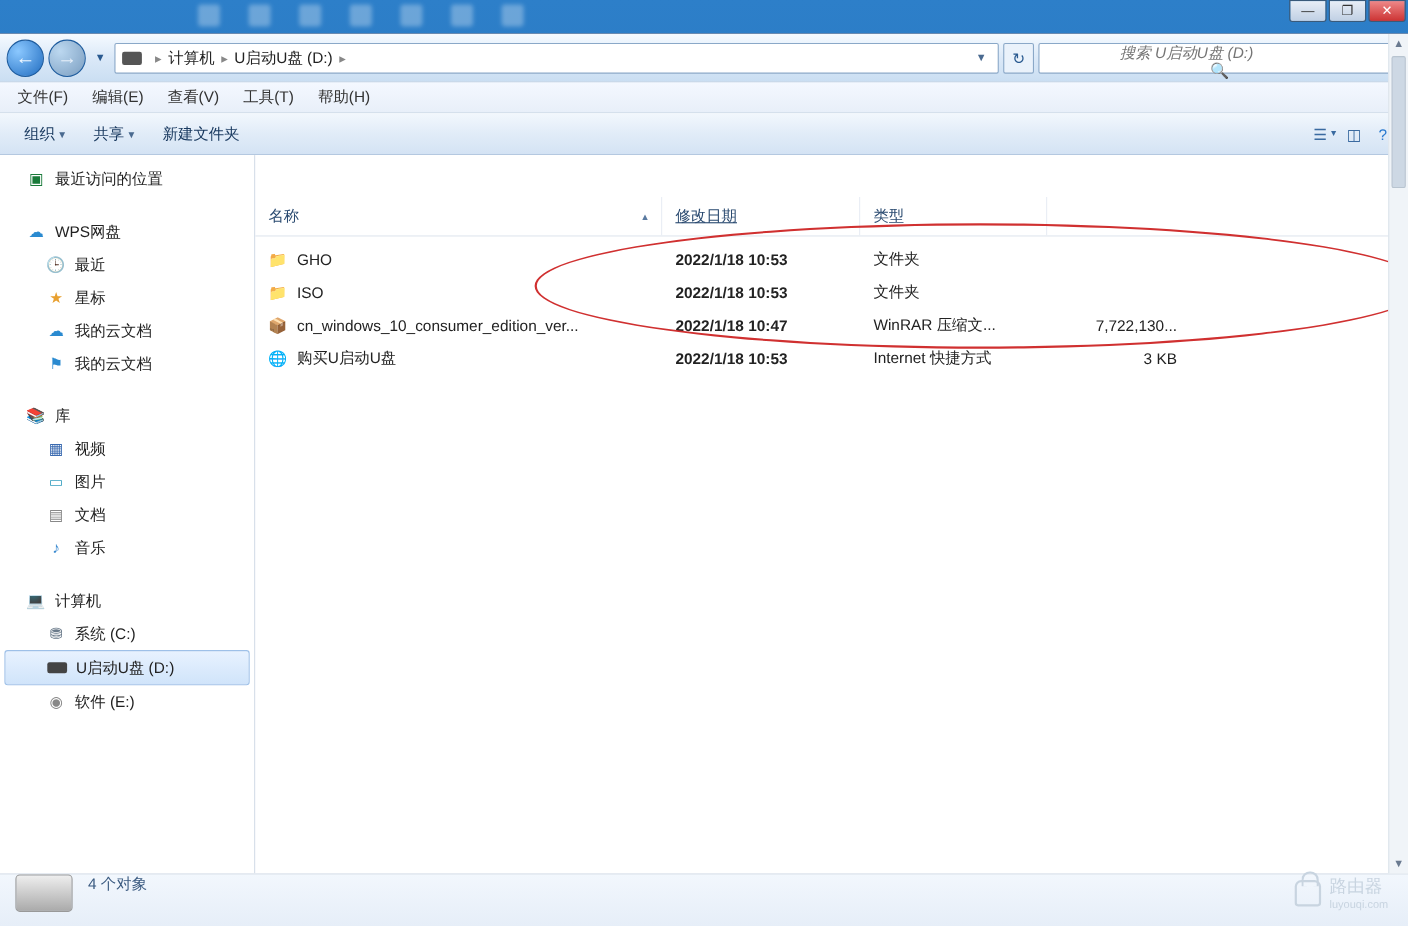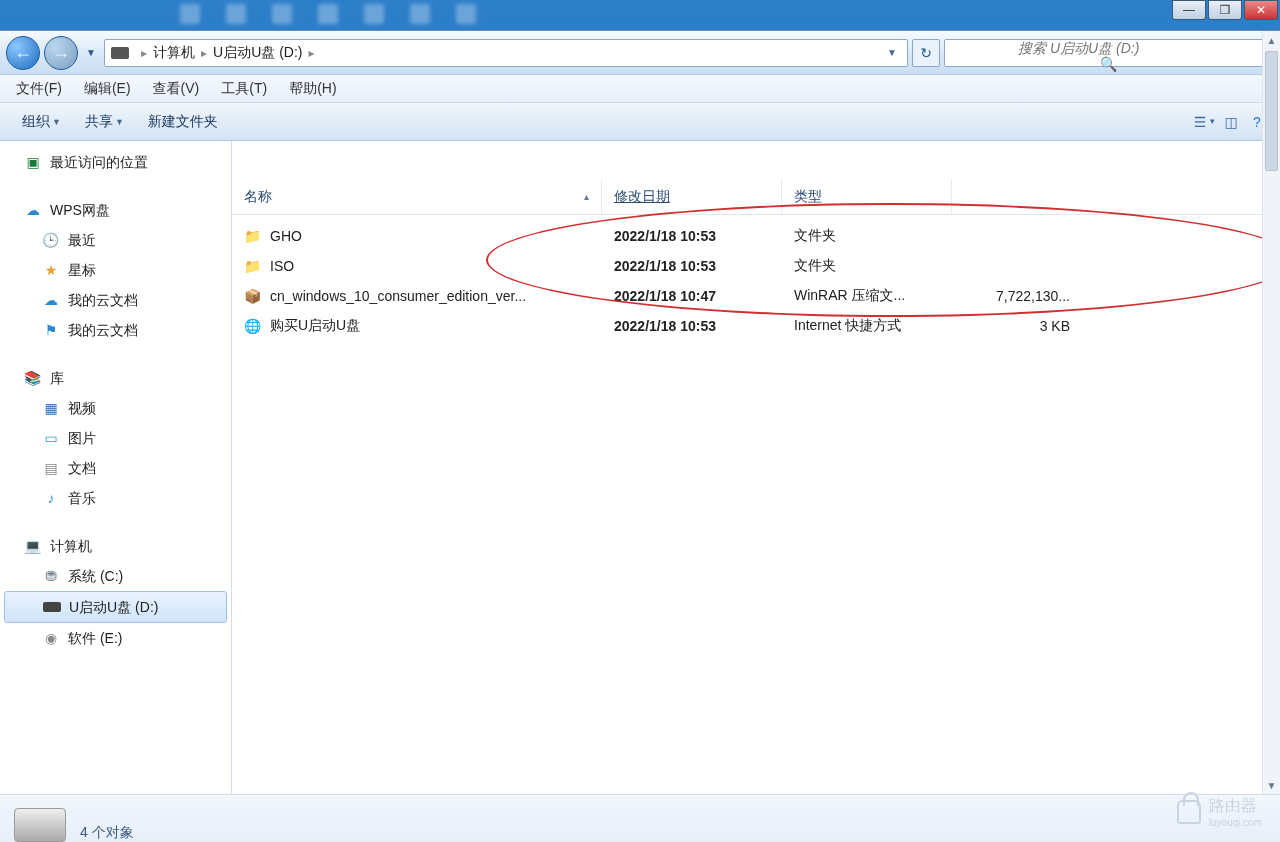--- a/index.html
+++ b/index.html
@@ -65,21 +65,21 @@
   .row .c-name{width:370px;display:flex;align-items:center;gap:8px;}
   .row .c-date{width:180px;font-weight:bold;} .row .c-type{width:170px;} .row .c-size{width:130px;text-align:right;}
   .ficon{width:18px;height:18px;display:inline-flex;align-items:center;justify-content:center;font-size:14px;}
   .ficon.folder{color:#e8b040;} .ficon.rar{color:#c04030;} .ficon.url{color:#3a7ad0;}
 
   .annotation-ellipse{
     position:absolute; left:254px; top:24px; width:810px; height:114px;
     border:2px solid #d03030; border-radius:50%; pointer-events:none;
   }
 
-  .statusbar{ height:48px; border-top:1px solid #d4dde8; background:linear-gradient(to bottom,#f2f7fd,#e6eef8); display:flex;align-items:flex-end;padding:0 14px;gap:14px;font-size:14px;color:#3a5a80;}
+  .statusbar{ height:48px; border-top:1px solid #d4dde8; background:linear-gradient(to bottom,#f2f7fd,#e6eef8); display:flex;align-items:flex-start;padding:0 14px;gap:14px;font-size:14px;color:#3a5a80;}
   .statusbar .disk-icon{ width:52px;height:34px;background:linear-gradient(to bottom,#eee,#aaa);border-radius:4px;border:1px solid #999;}
 
   .watermark{ position:absolute; right:18px; bottom:14px; color:#c8d4e0; font-size:16px; display:flex;align-items:center;gap:8px;}
   .watermark .lock{width:24px;height:24px;border:2px solid #c8d4e0;border-radius:6px 6px 3px 3px;position:relative;}
   .watermark .lock::before{content:"";position:absolute;top:-10px;left:4px;width:12px;height:12px;border:2px solid #c8d4e0;border-bottom:none;border-radius:8px 8px 0 0;}
   .watermark .sub{font-size:10px;display:block;color:#c8d4e0;}
 
   .scrollbar-v{ position:absolute;right:0;top:0;bottom:48px;width:18px;background:#f0f4f8;border-left:1px solid #dde4ec;}
   .scrollbar-v .thumb{position:absolute;top:20px;left:2px;right:2px;height:120px;background:#cdd8e4;border:1px solid #b8c4d0;border-radius:2px;}
   .scrollbar-v .arr{position:absolute;left:0;right:0;height:18px;display:flex;align-items:center;justify-content:center;font-size:10px;color:#6a7a90;}

